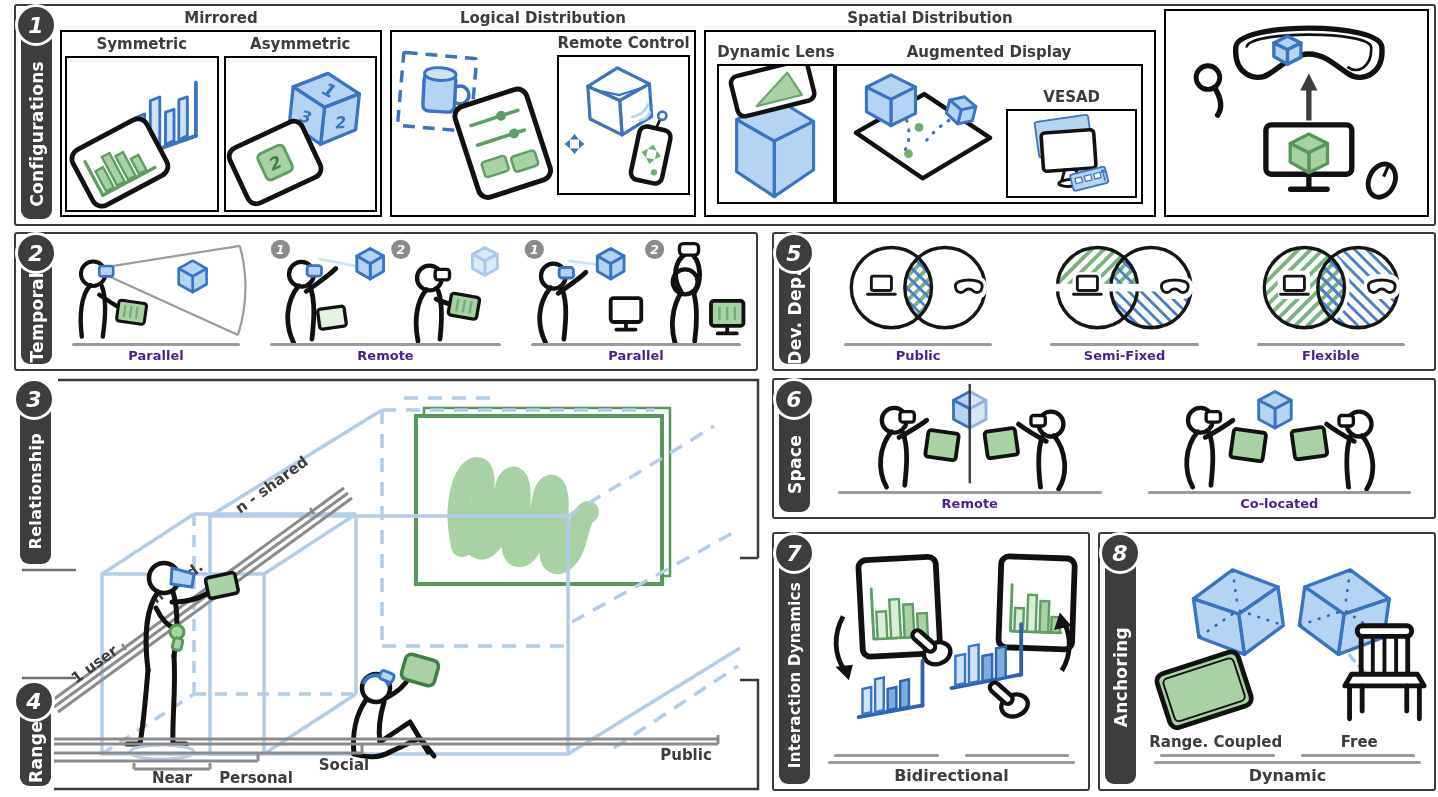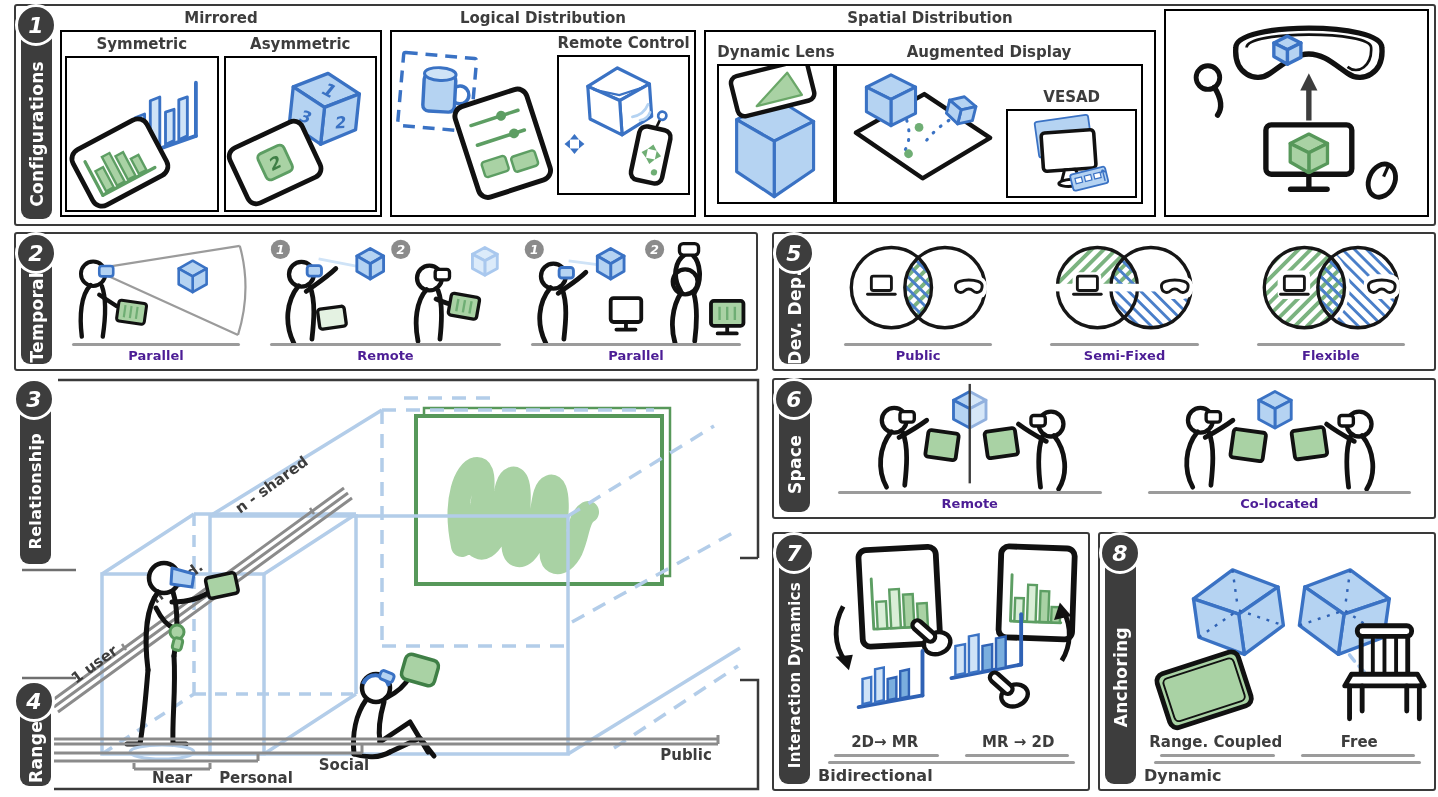--- a/index.html
+++ b/index.html
@@ -21,21 +21,21 @@
   .sec{display:flex;flex-direction:column;min-width:0}
   .sec svg{flex:1;min-height:0;width:100%}
   .rule{height:3px;background:#9b9b9b;border-radius:2px;margin:0 12px}
   .clbl{height:20px;text-align:center;font-weight:bold;font-size:13px;color:#4c1d95;line-height:19px}
   
   .duo{display:flex;height:20px}
   .duo span{flex:1;text-align:center;font-weight:bold;font-size:15px;color:#3d3d3d}
   .segrules{display:flex;gap:26px;padding:0 16px;margin-top:1px}
   .segrules i{flex:1;height:3px;background:#9b9b9b;display:block;border-radius:2px}
   .fullrule{height:3px;background:#9b9b9b;margin:4px 10px 0;border-radius:2px}
-  .grplbl{height:22px;text-align:left;font-weight:bold;font-size:16px;color:#3d3d3d;line-height:24px}
+  .grplbl{height:22px;text-align:center;font-weight:bold;font-size:16px;color:#3d3d3d;line-height:24px}
   .p34{position:absolute;left:14px;top:378px;width:746px;height:413px}
   svg text{font-family:"DejaVu Sans","Liberation Sans",sans-serif}
 </style>
 </head>
 <body>
 
 <div class="canvas">
 
   <div class="panel" style="left:14px;top:4px;width:1422px;height:222px">
     <div class="strip">
@@ -708,24 +708,20 @@
           <path d="M-2,11 l0,-26 l10,-2 l0,26 z" fill="#7aaede" stroke="#2f62b5" stroke-width="2.5"></path>
           <path d="M12,9 l0,-32 l10,-2 l0,32 z" fill="#7aaede" stroke="#2f62b5" stroke-width="2.5"></path>
         </g>
         <g transform="translate(196,146) rotate(-20)">
           <ellipse cx="4" cy="10" rx="14" ry="11" fill="#fff" stroke="#111" stroke-width="4.5"></ellipse>
           <rect x="-6" y="-22" width="10" height="28" rx="5" fill="#fff" stroke="#111" stroke-width="4.5" transform="rotate(-28)"></rect>
         </g>
         <path d="M252,118 C262,102 262,82 254,68" fill="none" stroke="#111" stroke-width="5"></path>
         <polygon points="250,58 244,76 262,72" fill="#111"></polygon>
       </svg>
-      <div class="duo">
-        <span>2D→ MR</span>
-        <span>MR → 2D</span>
-      </div>
       <div class="segrules">
           <i></i>
           <i></i>
         </div>
       <div class="fullrule"></div>
       <div class="grplbl">Bidirectional</div>
     </div>
   </div>
 
   <div class="panel" style="left:1098px;top:532px;width:338px;height:259px">

